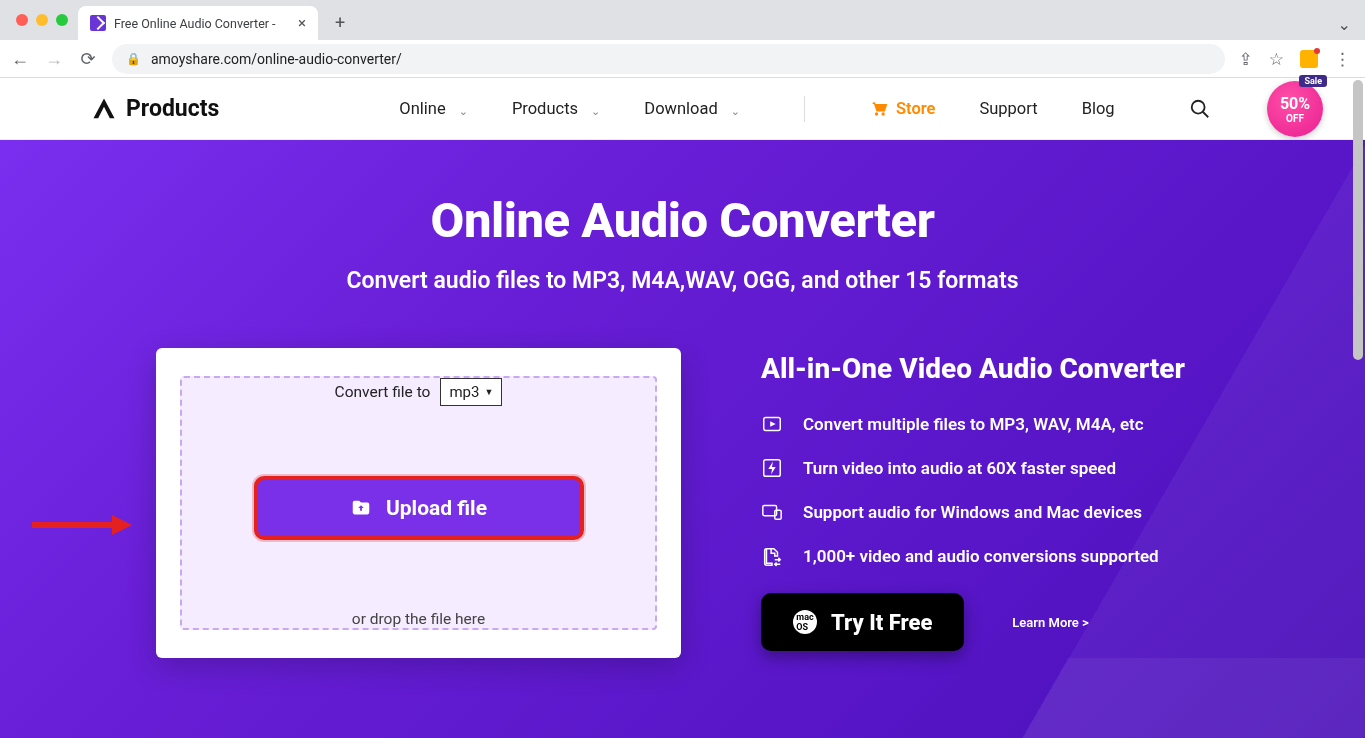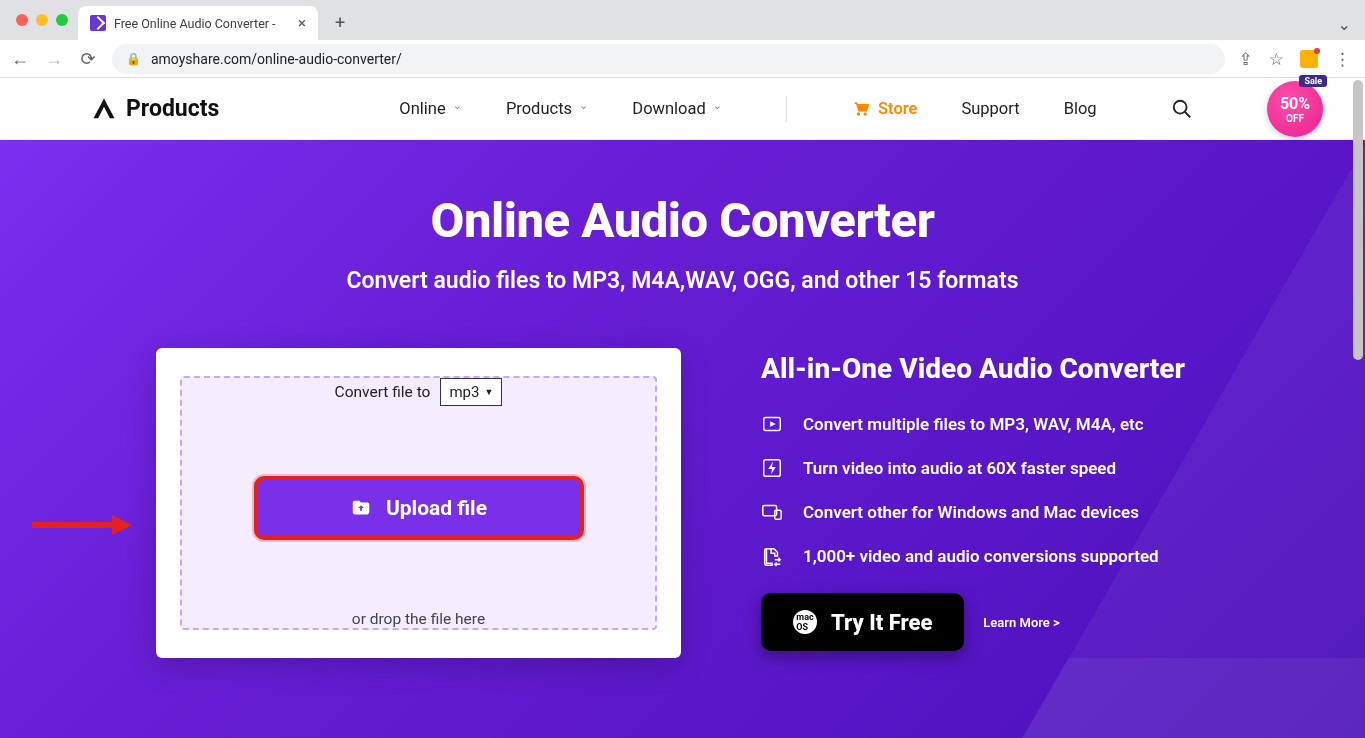--- a/index.html
+++ b/index.html
@@ -27,21 +27,21 @@
   .addr .url { color: #202124; }
   .toolbar-right { display: flex; align-items: center; gap: 16px; color:#5f6368; font-size:17px; padding-right:4px; }
   .ext-icon { width:18px; height:18px; background:#ffb300; border-radius:3px; position:relative; }
   .ext-icon::after{content:"";position:absolute;width:6px;height:6px;background:#e53935;border-radius:50%;top:-2px;right:-2px;}
 
   
   .site-header { height: 62px; background: #fff; display: flex; align-items: center; padding: 0 40px 0 90px; border-bottom: 1px solid #eee; position: relative; }
   .logo { display: flex; align-items: center; gap: 8px; font-size: 23px; font-weight: 700; color: #111; }
   .logo svg { width: 28px; height: 28px; }
   .nav { display: flex; gap: 44px; margin-left: 180px; align-items: center; }
-  .nav-item { display: flex; align-items: flex-start; gap: 7px; color: #222; font-size: 16.5px; cursor: pointer; }
+  .nav-item { display: flex; align-items: flex-end; gap: 13px; color: #222; font-size: 16.5px; cursor: pointer; }
   .chev { font-size: 11px; color: #888; }
   .divider { width: 1px; height: 26px; background: #ddd; margin: 0 20px; }
   .store { color: #ff8a00; font-weight: 600; display: flex; align-items: center; gap: 7px; }
   .cart-ico { color:#ff8a00; }
   .search-ico { margin-left: 30px; color:#222; }
   .sale-badge { position: absolute; right: 42px; width: 56px; height: 56px; border-radius: 50%; background: radial-gradient(circle at 40% 35%, #ff4fa7, #e91e92); display:flex; flex-direction:column; align-items:center; justify-content:center; color:#fff; font-size:10px; font-weight:700; box-shadow:0 2px 6px rgba(0,0,0,0.2); }
   .sale-badge .tag{ position:absolute; top:-6px; right:-4px; background:#3d2a8a; color:#fff; font-size:9px; padding:1px 5px; border-radius:3px; }
   .sale-badge .pct{ font-size:16px; }
 
   
@@ -65,21 +65,21 @@
   .drop-text { color: #444; font-size: 15.5px; }
 
   .arrow { position: absolute; left: -124px; top: 166px; }
   .arrow svg { width: 100px; height: 22px; }
 
   
   .right { color:#fff; padding-top: 4px; }
   .right h2 { font-size: 28px; font-weight: 800; margin-bottom: 28px; }
   .feat { display: flex; align-items: center; gap: 20px; margin-bottom: 22px; font-size: 17px; font-weight: 600; }
   .feat-ico { width: 22px; height: 22px; flex-shrink:0; }
-  .actions { display: flex; align-items: center; gap: 19px; margin-top: 26px; }
+  .actions { display: flex; align-items: center; gap: 48px; margin-top: 26px; }
   .try-btn { background: #000; color: #fff; border-radius: 10px; height: 58px; padding: 0 32px; display: flex; align-items: center; gap: 14px; font-size: 22px; font-weight: 800; box-shadow: 0 6px 16px rgba(0,0,0,0.35); cursor:pointer; }
   .mac-ico { width: 24px; height: 24px; background:#fff; border-radius:50%; display:flex; align-items:center; justify-content:center; color:#000; font-size:9px; font-weight:700; }
   .learn { color: #fff; font-size: 13px; font-weight:600; }
 
   .scrollbar { position:absolute; right:2px; top:80px; width:10px; height:280px; background:#c5c5c5; border-radius:5px; }
 </style>
 </head>
 <body>
 
 <div class="chrome-top">
@@ -206,21 +206,21 @@
               <rect x="3" y="3" width="18" height="18" rx="2" fill="none" stroke="#fff" stroke-width="1.6"></rect>
               <path d="M13 5l-5 8h4l-1 6 5-8h-4z" fill="#fff"></path>
             </svg>
           <span>Turn video into audio at 60X faster speed</span>
         </div>
         <div class="feat">
           <svg class="feat-ico" viewBox="0 0 24 24">
               <rect x="2" y="5" width="15" height="11" rx="1.5" fill="none" stroke="#fff" stroke-width="1.6"></rect>
               <rect x="15" y="10" width="7" height="10" rx="1.5" fill="none" stroke="#fff" stroke-width="1.6"></rect>
             </svg>
-          <span>Convert other for Windows and Mac devices</span>
+          <span>Support audio for Windows and Mac devices</span>
         </div>
         <div class="feat">
           <svg class="feat-ico" viewBox="0 0 24 24">
               <path d="M6 4h8l4 4v4h-3V9h-4V4H6v16h6v2H6a2 2 0 01-2-2V6a2 2 0 012-2z" fill="none" stroke="#fff" stroke-width="1.6"></path>
               <path d="M15 16h6m-2-2l2 2-2 2M21 21h-6m2 2l-2-2 2-2" stroke="#fff" stroke-width="1.6" fill="none"></path>
             </svg>
           <span>1,000+ video and audio conversions supported</span>
         </div>
         <div class="actions">
           <div class="try-btn">

